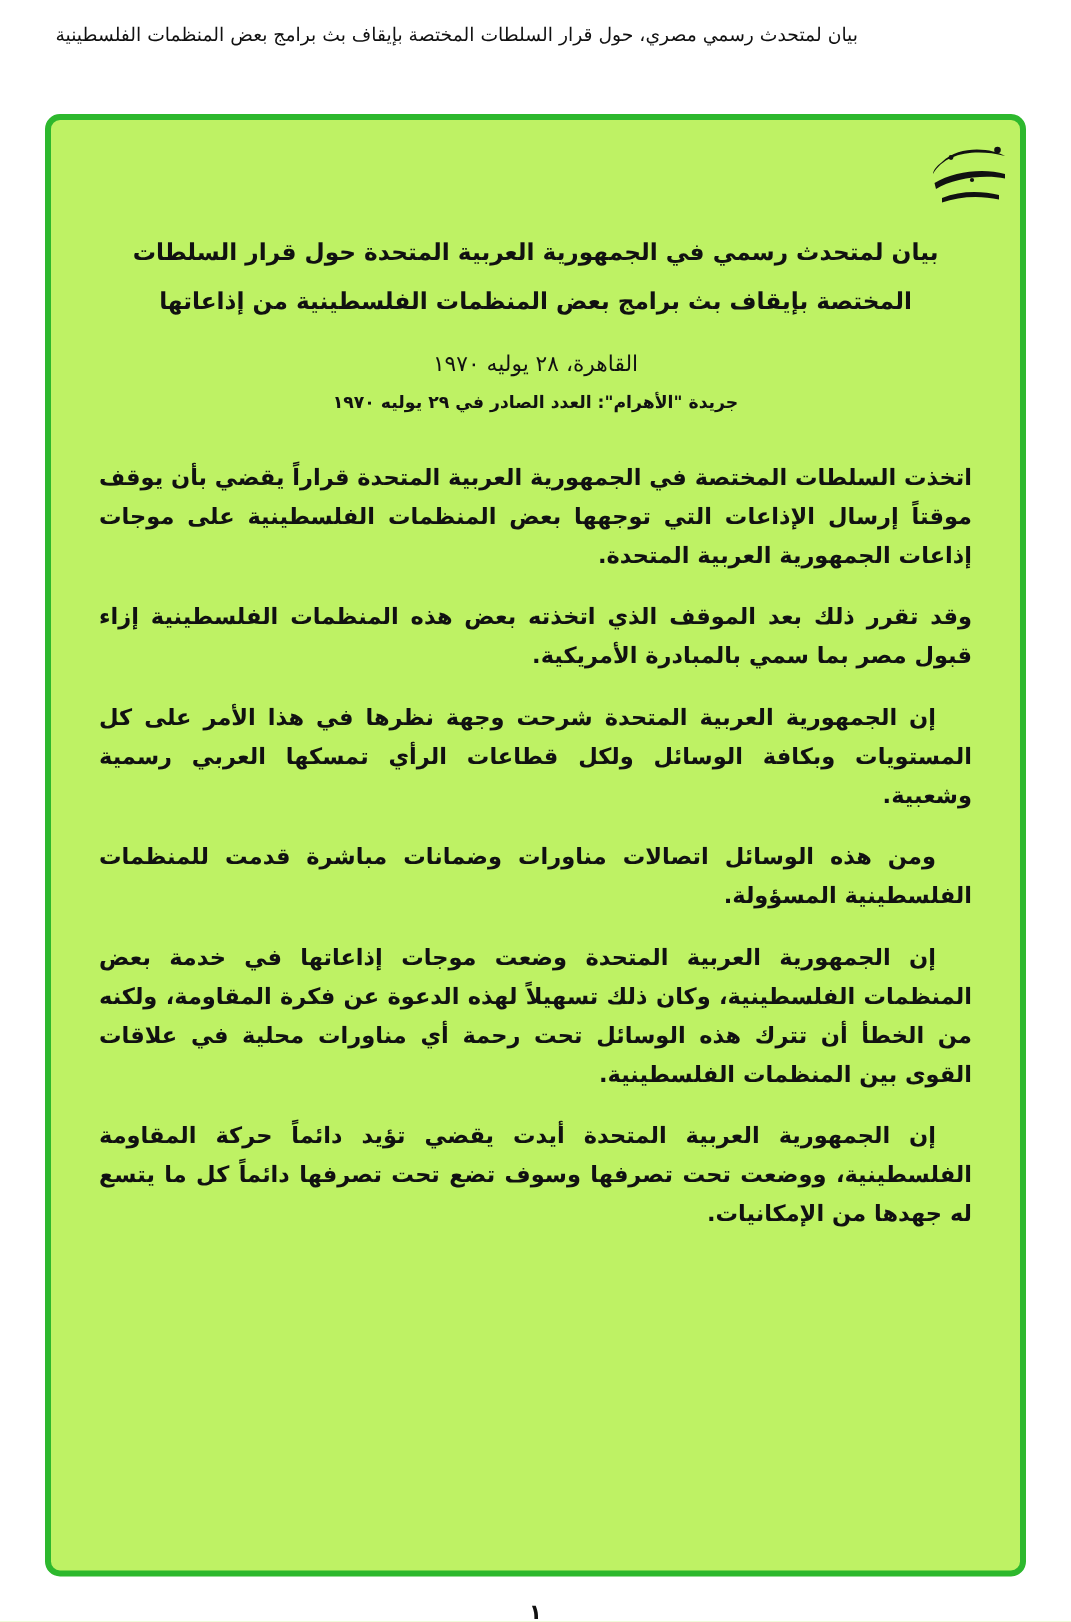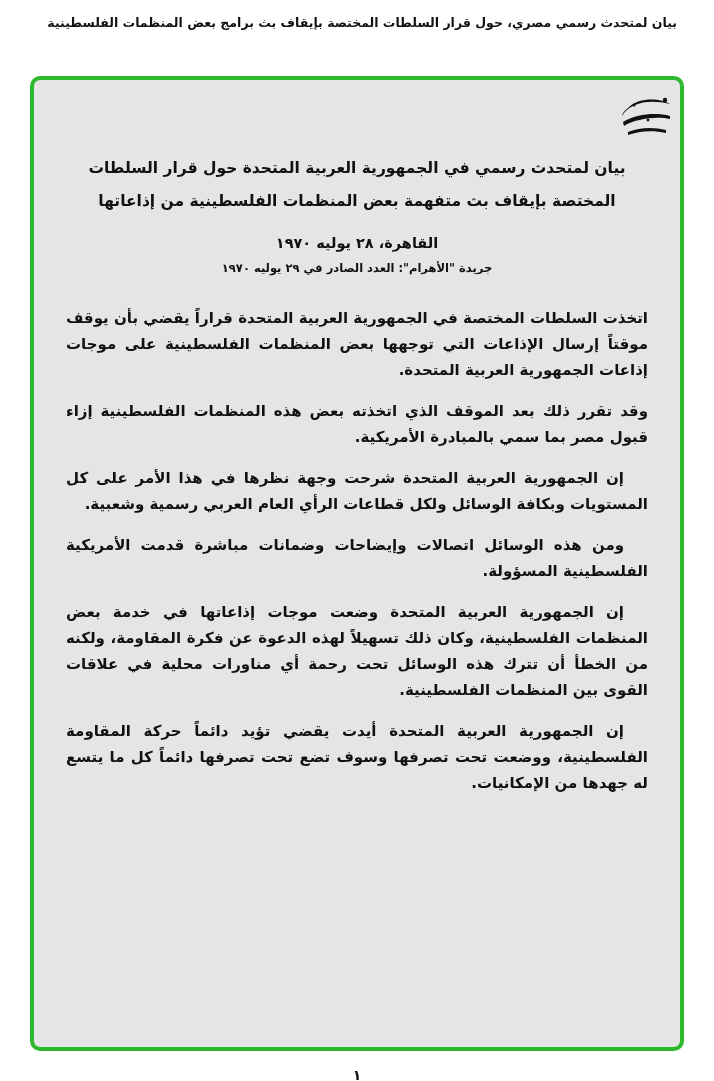--- a/index.html
+++ b/index.html
@@ -15,53 +15,53 @@
     color:var(--ink);
   }
   .page{
     position:relative;
     width:714px; height:1081px;
     direction:rtl;
   }
   .top-caption{
     margin:14px auto 0 auto;
     max-width:640px;
-    text-align:right;
+    text-align:left;
     font-size:12.5px;
-    font-weight:bold;
+    font-weight:normal;
     line-height:1.5;
   }
   .frame{
     position:absolute;
     left:30px; right:30px;
     top:62px; bottom:44px;
     border:4px solid var(--frame-green);
     border-radius:10px;
     padding:20px 32px 4px 32px;
-    background:#e5e5e5;
+    background:#bef264;
   }
   .stamp-abs{
     position:absolute;
     top:16px;
     inset-inline-start:6px; 
     width:56px; height:44px;
   }
   .title{
     margin-top:52px;
     text-align:center;
     font-size:15.5px;
     font-weight:bold;
     line-height:2.1;
   }
   .title .tline{ display:block; }
   .dateline{
     margin-top:18px;
     text-align:center;
     font-size:14.5px;
-    font-weight:bold;
+    font-weight:normal;
   }
   .sourceline{
     margin-top:10px;
     text-align:center;
     font-size:11.5px;
     font-weight:bold;
   }
   .body-text{
     margin-top:30px;
     font-size:15px;
@@ -95,32 +95,32 @@
         <path d="M5 26 C18 18, 38 16, 52 20 L52 23 C38 20, 17 23, 6 30 Z" fill="#111"></path>
         <path d="M10 36 C22 31, 36 31, 48 34 L48 37 C35 34, 21 35, 10 39 Z" fill="#111"></path>
         <circle cx="47" cy="4" r="2.2" fill="#111"></circle>
         <circle cx="16" cy="9" r="1.6" fill="#111"></circle>
         <circle cx="30" cy="24" r="1.4" fill="#111"></circle>
       </svg>
     </div>
 
     <h1 class="title">
       <span class="tline">بيان لمتحدث رسمي في الجمهورية العربية المتحدة حول قرار السلطات</span>
-      <span class="tline">المختصة بإيقاف بث متفهمة بعض المنظمات الفلسطينية من إذاعاتها</span>
+      <span class="tline">المختصة بإيقاف بث برامج بعض المنظمات الفلسطينية من إذاعاتها</span>
     </h1>
 
     <div class="dateline">القاهرة، ٢٨ يوليه ١٩٧٠</div>
 
     <div class="sourceline">جريدة "الأهرام": العدد الصادر في ٢٩ يوليه ١٩٧٠</div>
 
     <div class="body-text">
       <p class="para">اتخذت السلطات المختصة في الجمهورية العربية المتحدة قراراً يقضي بأن يوقف موقتاً إرسال الإذاعات التي توجهها بعض المنظمات الفلسطينية على موجات إذاعات الجمهورية العربية المتحدة.</p>
       <p class="para">وقد تقرر ذلك بعد الموقف الذي اتخذته بعض هذه المنظمات الفلسطينية إزاء قبول مصر بما سمي بالمبادرة الأمريكية.</p>
-      <p class="para indent">إن الجمهورية العربية المتحدة شرحت وجهة نظرها في هذا الأمر على كل المستويات وبكافة الوسائل ولكل قطاعات الرأي العام العربي رسمية وشعبية.</p>
-      <p class="para indent">ومن هذه الوسائل اتصالات وإيضاحات وضمانات مباشرة قدمت الأمريكية الفلسطينية المسؤولة.</p>
+      <p class="para indent">إن الجمهورية العربية المتحدة شرحت وجهة نظرها في هذا الأمر على كل المستويات وبكافة الوسائل ولكل قطاعات الرأي تمسكها العربي رسمية وشعبية.</p>
+      <p class="para indent">ومن هذه الوسائل اتصالات مناورات وضمانات مباشرة قدمت للمنظمات الفلسطينية المسؤولة.</p>
       <p class="para indent">إن الجمهورية العربية المتحدة وضعت موجات إذاعاتها في خدمة بعض المنظمات الفلسطينية، وكان ذلك تسهيلاً لهذه الدعوة عن فكرة المقاومة، ولكنه من الخطأ أن تترك هذه الوسائل تحت رحمة أي مناورات محلية في علاقات القوى بين المنظمات الفلسطينية.</p>
       <p class="para indent">إن الجمهورية العربية المتحدة أيدت يقضي تؤيد دائماً حركة المقاومة الفلسطينية، ووضعت تحت تصرفها وسوف تضع تحت تصرفها دائماً كل ما يتسع له جهدها من الإمكانيات.</p>
     </div>
 
   </div>
 
   <div class="page-number">١</div>
 
 </div>
 

